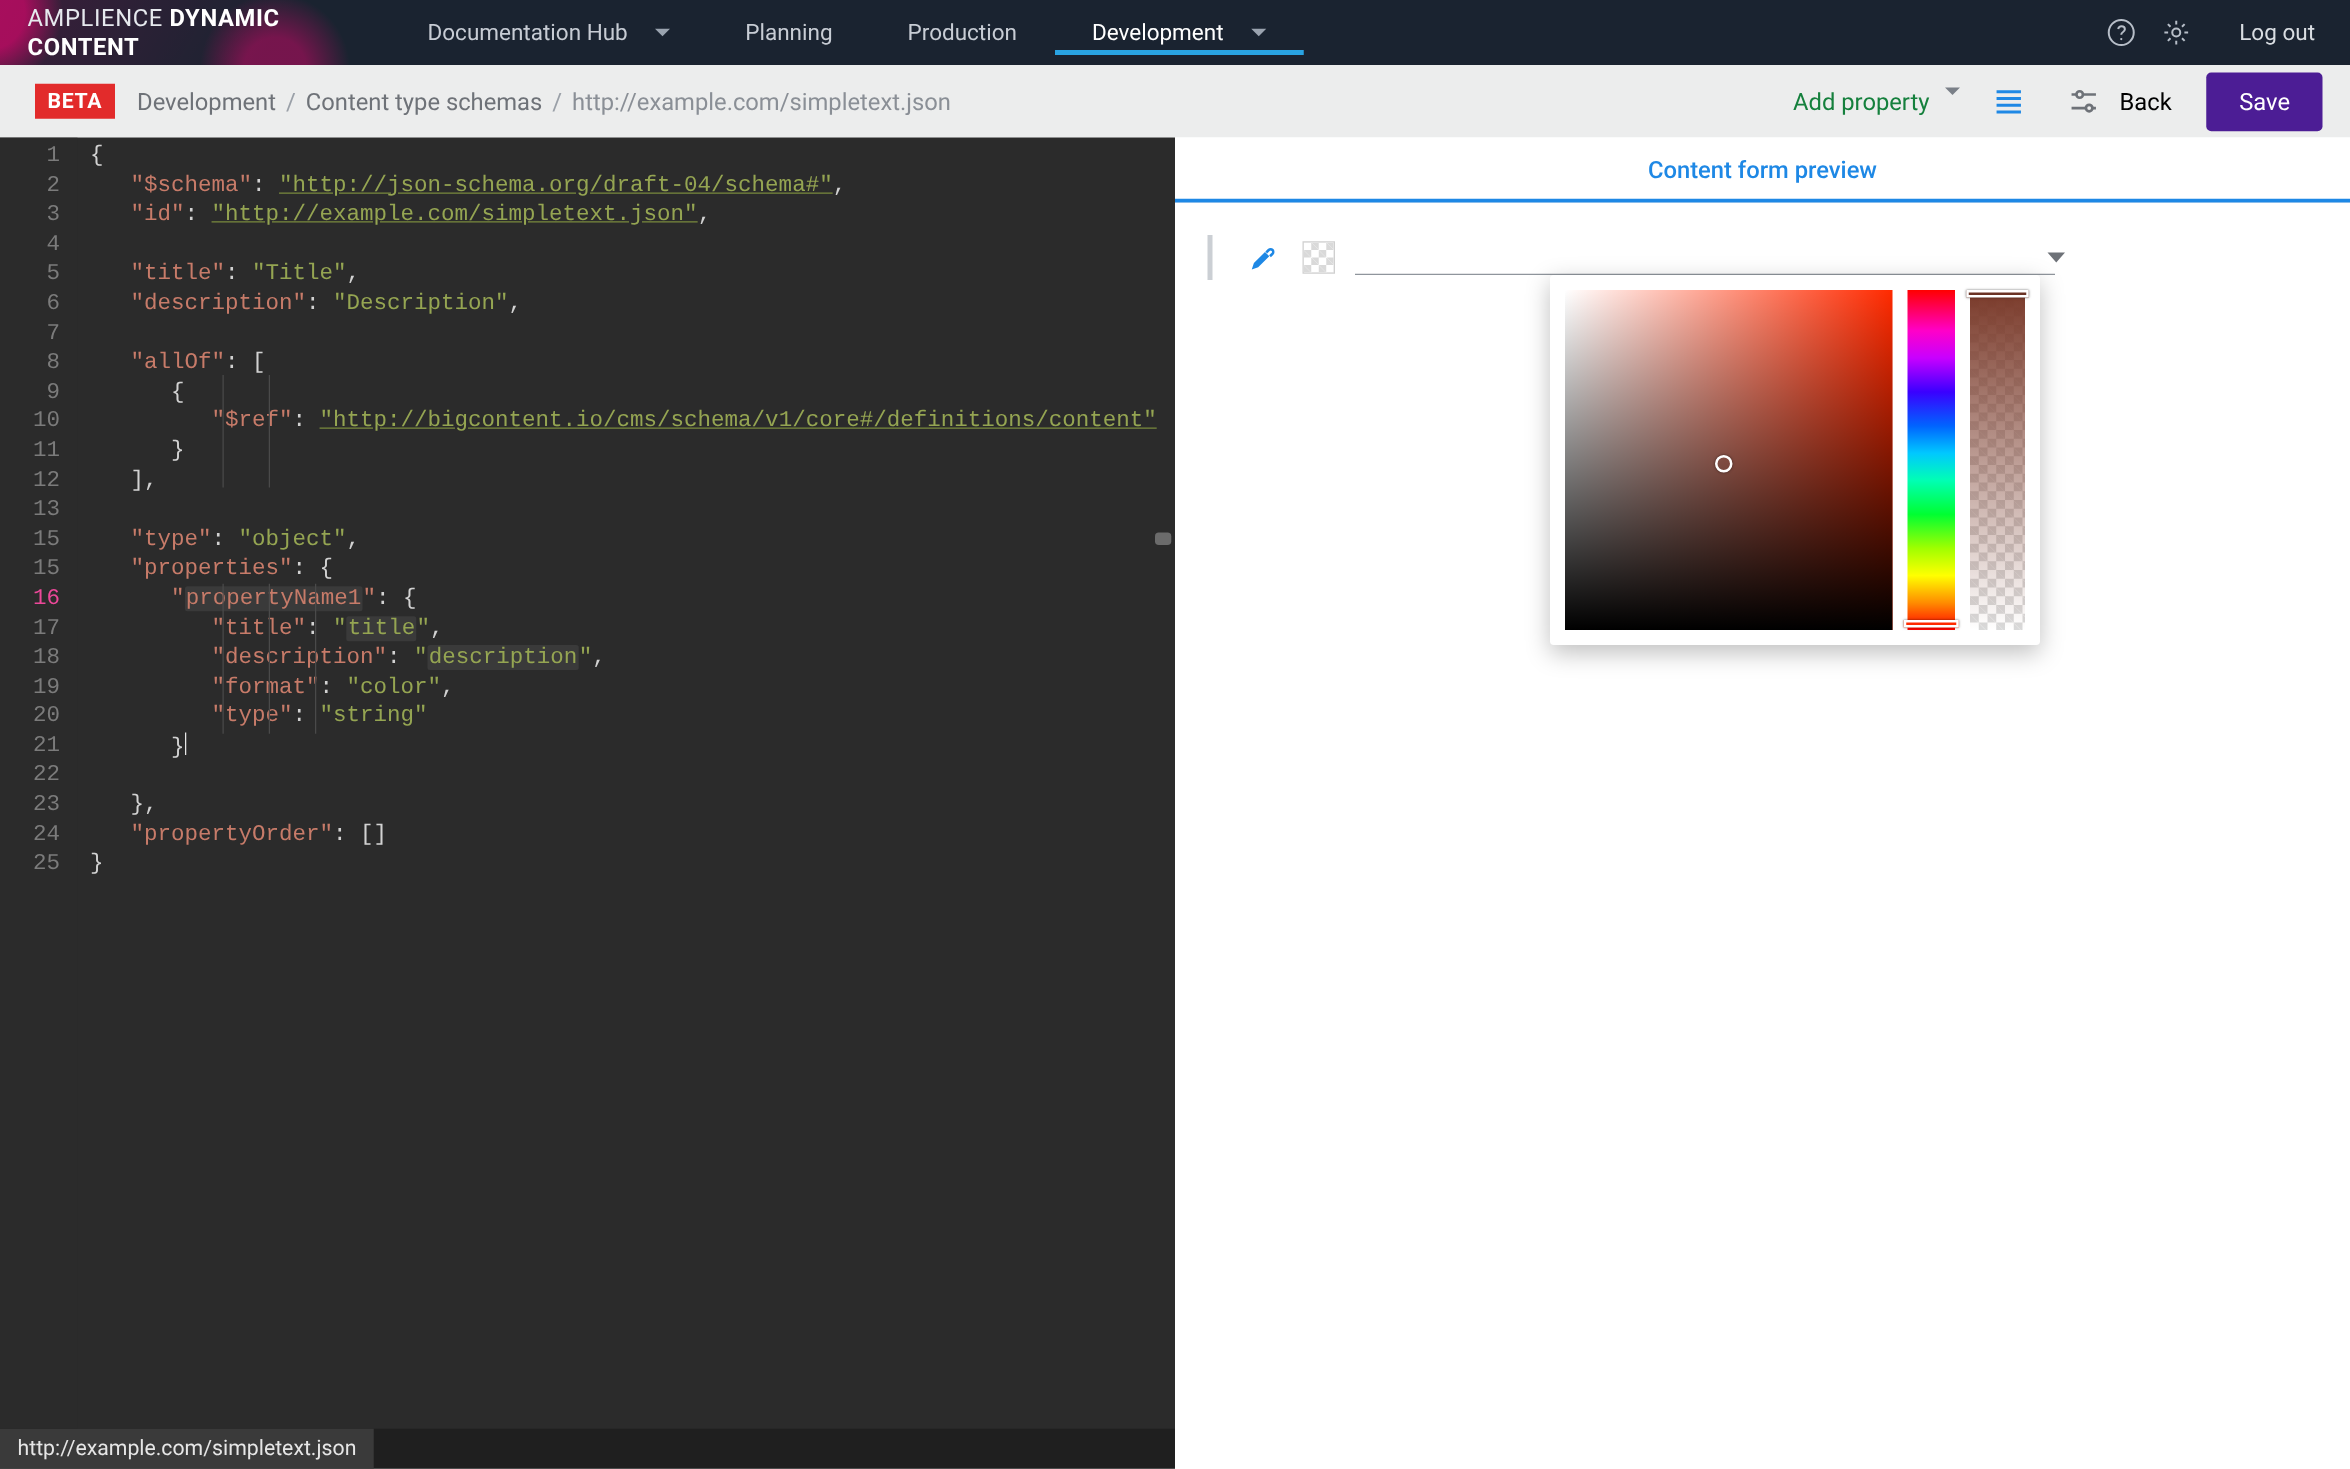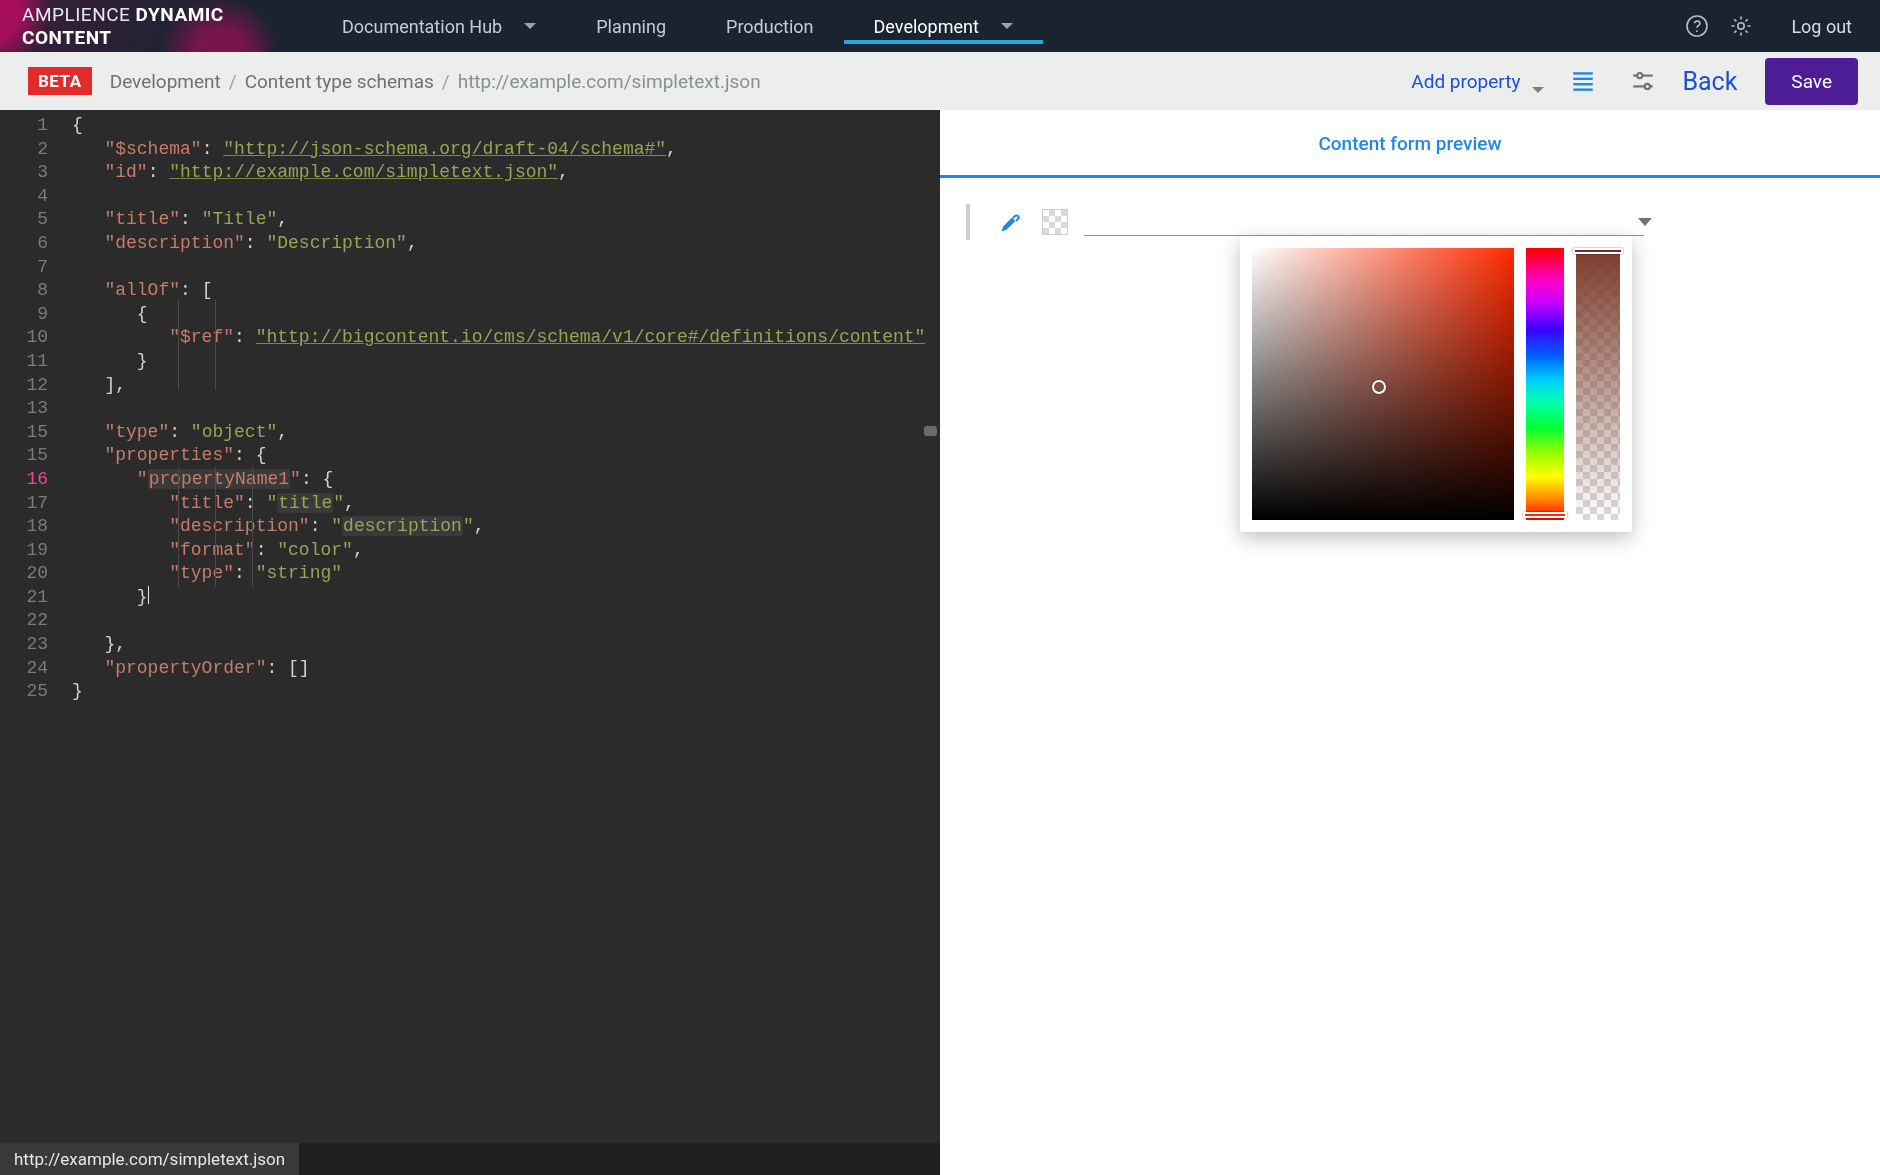--- a/index.html
+++ b/index.html
@@ -22,25 +22,25 @@
   .nav-icon { width:44px; height:52px; display:flex; align-items:center; justify-content:center; cursor:pointer; color:#b7bec8; }
   .nav-icon svg { width:24px; height:24px; stroke:#b7bec8; fill:none; stroke-width:1.6; }
   .logout { padding:0 28px; color:#d9dde2; cursor:pointer; }
   
   .subbar { height:58px; background:#eceded; display:flex; align-items:center; padding:0 22px 0 28px; font-size:19px; color:#6e7278; }
   .badge { background:#e22b2b; color:#fff; font-weight:700; font-size:17px; padding:4px 10px; margin-right:18px; letter-spacing:0.5px; }
   .crumb { color:#6e7278; cursor:pointer; }
   .sep { margin:0 8px; color:#9aa0a8; }
   .crumb.cur { color:#8a8f96; }
   .sub-spacer { flex:1; }
-  .addprop { display:flex; align-items:flex-end; color:#1d4ed8; cursor:pointer; font-size:19px; }
+  .addprop { display:flex; align-items:flex-start; color:#15803d; cursor:pointer; font-size:19px; }
   .addprop .chev { margin-left:12px; border-top-color:#7a8088; }
   .toolbtn { width:42px; height:42px; margin-left:18px; display:flex; align-items:center; justify-content:center; cursor:pointer; }
   .toolbtn svg { width:26px; height:26px; }
-  .backbtn { margin-left:18px; color:#1d4ed8; cursor:pointer; font-size:25px; }
+  .backbtn { margin-left:8px; color:#000000; cursor:pointer; font-size:19px; }
   .savebtn { margin-left:28px; background:#4c1d95; color:#fff; padding:12px 26px; border-radius:4px; font-size:19px; cursor:pointer; }
   
   .main { display:flex; height: calc(1175px - 52px - 58px); }
   .left { width: 940px; background:#2b2b2b; display:flex; flex-direction:column; position:relative; }
   .right { flex:1; background:#fff; display:flex; flex-direction:column; }
   
   .editor { flex:1; display:flex; font-family: Menlo, Consolas, "Courier New", monospace; font-size:18px; line-height:23.6px; color:#d2d2d2; overflow:hidden; position:relative; }
   .gutter { width:62px; background:#2b2b2b; color:#7b7b7b; text-align:right; padding:4px 14px 0 0; user-select:none; }
   .gutter .ln { height:23.6px; }
   .gutter .ln.cur { color:#ec4899; }
@@ -52,21 +52,21 @@
   .ul { text-decoration: underline; text-decoration-color:#7a8a3e; }
   .cursor { display:inline-block; width:0; border-left:1.5px solid #e6e6e6; height:18px; vertical-align:-2px; }
   .guide { position:absolute; top:0; bottom:0; width:1px; background:#4a4a4a; }
   .hscroll-thumb { position:absolute; right:3px; top:316px; width:13px; height:10px; background:#6b6b6b; border-radius:3px; }
   
   .tabstrip { height:32px; background:#1f1f1f; display:flex; align-items:stretch; }
   .filetab { background:#3a3a3a; color:#e6e6e6; padding:6px 14px; font-size:17px; display:flex; align-items:center; }
   .status { height:32px; background:#151515; color:#d8d8d8; font-family:Menlo,Consolas,monospace; font-size:17px; display:flex; align-items:center; padding-left:14px; position:relative; }
   .status::before { content:""; position:absolute; left:0; top:0; bottom:0; width:5px; background:#6fae2e; }
   
-  .rtabs { height:68px; display:flex; border-bottom:1px solid #e2e4e7;gap:44px; }
+  .rtabs { height:52px; display:flex; border-bottom:1px solid #e2e4e7;gap:44px; }
   .rtab { flex:1; display:flex; align-items:center; justify-content:center; font-size:19px; color:#6e7278; cursor:pointer; position:relative; }
   .rtab.active { color:#1e88e5; font-weight:500; }
   .rtab.active::after { content:""; position:absolute; left:0; right:0; bottom:-1px; height:3px; background:#1e88e5; }
   
   .preview { flex:1; position:relative; padding:26px 26px; }
   .fieldrow { display:flex; align-items:center; gap:16px; }
   .bar { width:4px; height:36px; background:#cbcfd4; margin-right:10px; }
   .eyedrop { width:30px; height:30px; display:flex; align-items:center; justify-content:center; cursor:pointer; }
   .eyedrop svg { width:24px; height:24px; }
   .swatch { width:26px; height:26px; border:1px solid #cfcfcf; background:

